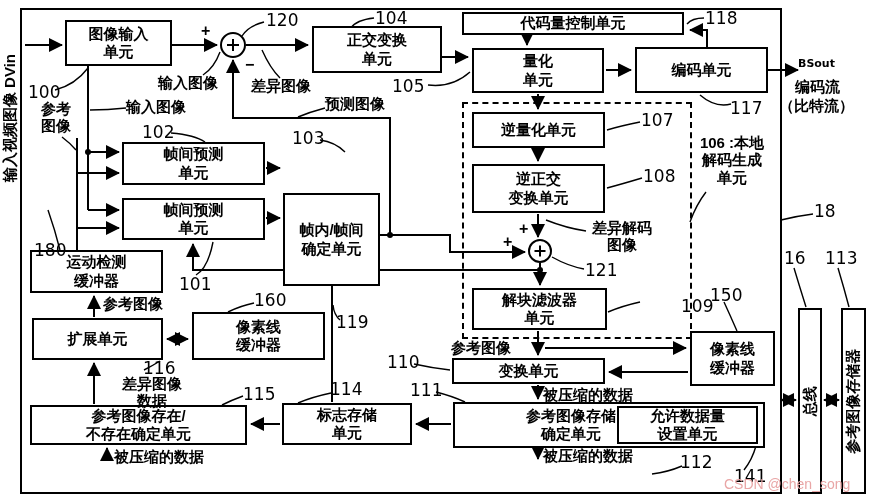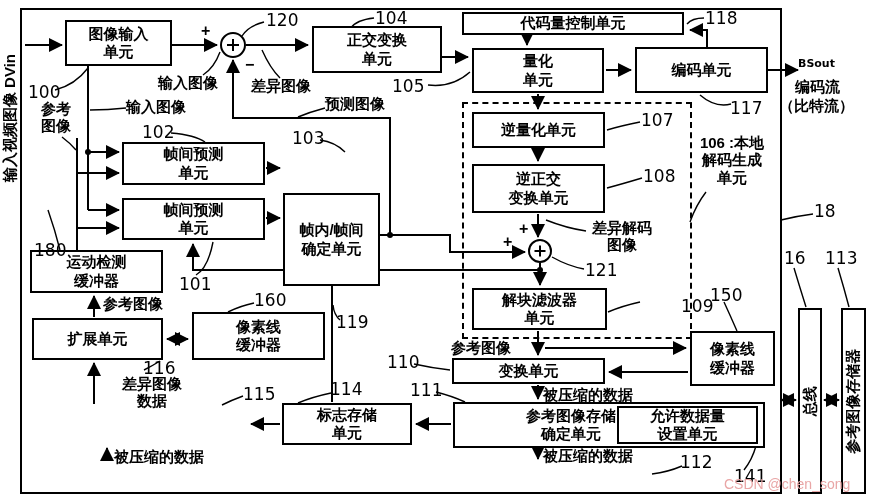--- a/index.html
+++ b/index.html
@@ -154,20 +154,22 @@
   <div class="box" style="left:690px;top:331px;width:85px;height:55px;">像素线
 缓冲器</div>
   <div class="box" style="left:453px;top:402px;width:312px;height:46px;justify-content:flex-start;padding-left:32px;">
     <span style="width:168px;text-align:center;">参考图像存储
 确定单元</span>
   </div>
   <div class="box" style="left:617px;top:406px;width:141px;height:38px;">允许数据量
 设置单元</div>
   <div class="box" style="left:282px;top:403px;width:130px;height:42px;">标志存储
 单元</div>
+  <div class="box" style="left:30px;top:405px;width:217px;height:40px;">参考图像存在/
+不存在确定单元</div>
   <div class="box" style="left:32px;top:318px;width:131px;height:42px;">扩展单元</div>
   <div class="box" style="left:192px;top:312px;width:133px;height:48px;">像素线
 缓冲器</div>
   <div class="box" style="left:30px;top:250px;width:133px;height:43px;">运动检测
 缓冲器</div>
 
   <div class="box" style="left:798px;top:308px;width:24px;height:186px;">
     <span class="rot">总线</span>
   </div>
   <div class="box" style="left:841px;top:308px;width:25px;height:186px;">

